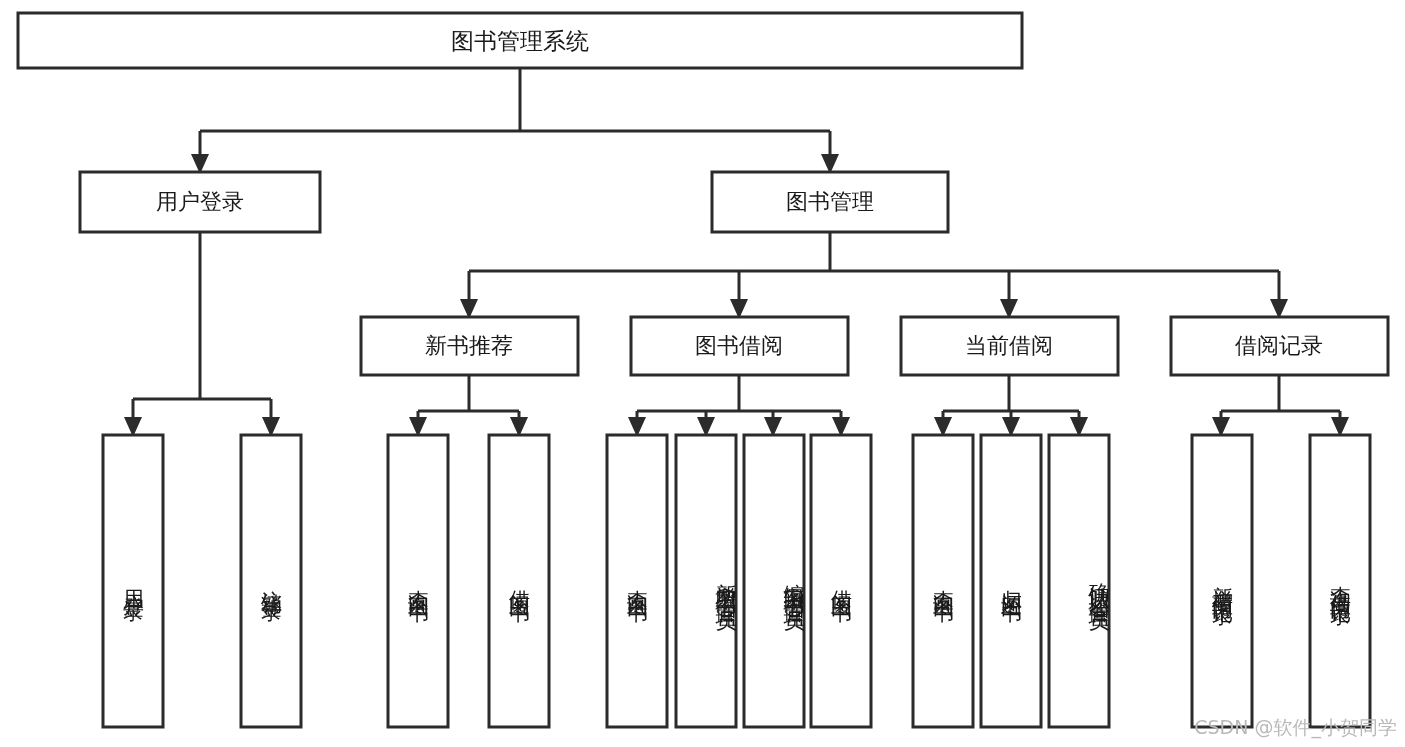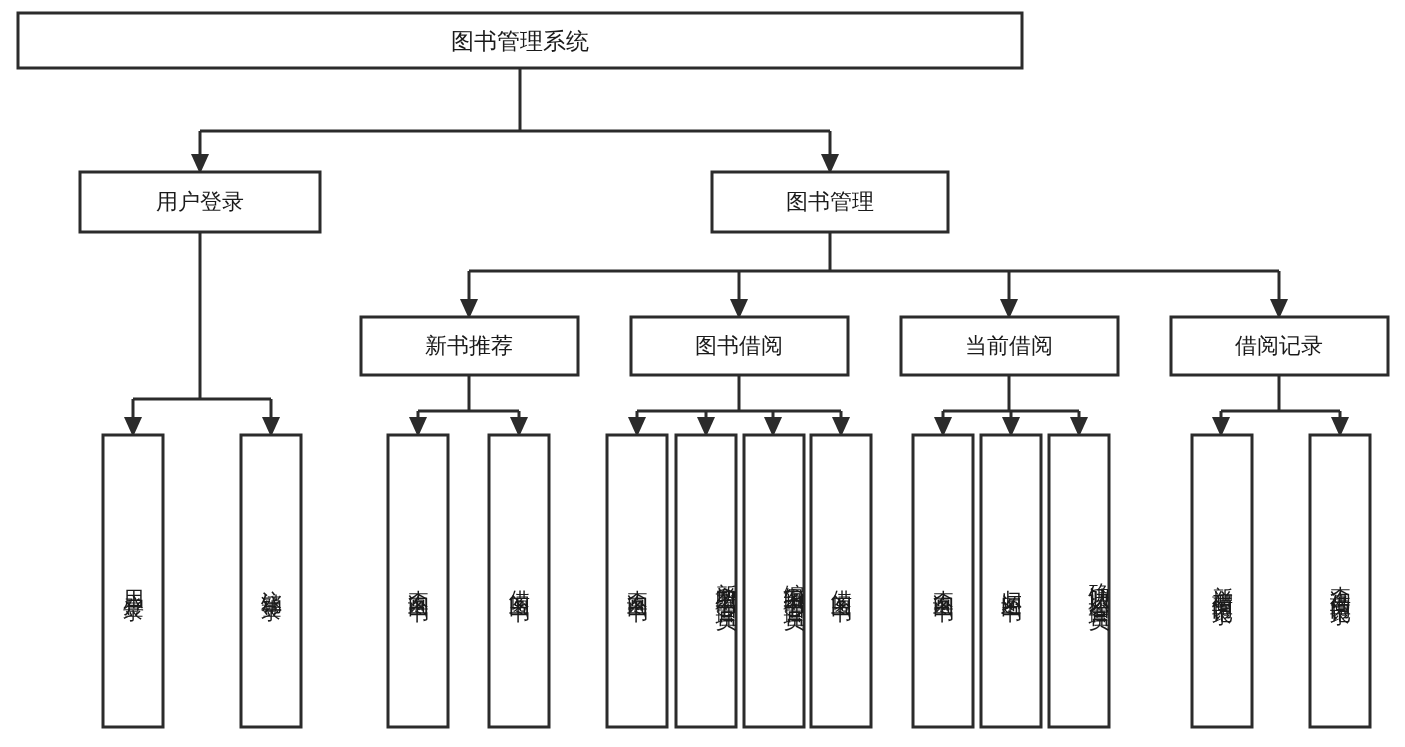--- a/index.html
+++ b/index.html
@@ -183,13 +183,14 @@
   <div class="vert-label" style="left:744px;top:435px;width:60px;height:292px;align-items:flex-start;padding-top:6px;box-sizing:border-box;">编辑图书（管理员）</div>
   <div class="vert-label" style="left:811px;top:435px;width:60px;height:292px;">借阅图书</div>
 
   <div class="vert-label" style="left:913px;top:435px;width:60px;height:292px;">查询图书</div>
   <div class="vert-label" style="left:981px;top:435px;width:60px;height:292px;">归还图书</div>
   <div class="vert-label" style="left:1049px;top:435px;width:60px;height:292px;align-items:flex-start;padding-top:6px;box-sizing:border-box;">确认归还（管理员）</div>
 
   <div class="vert-label" style="left:1192px;top:435px;width:60px;height:292px;">新增借阅记录</div>
   <div class="vert-label" style="left:1310px;top:435px;width:60px;height:292px;">查询借阅记录</div>
 
+  <div class="watermark">CSDN @软件_小贺同学</div>
 </div>
 
 </body></html>

